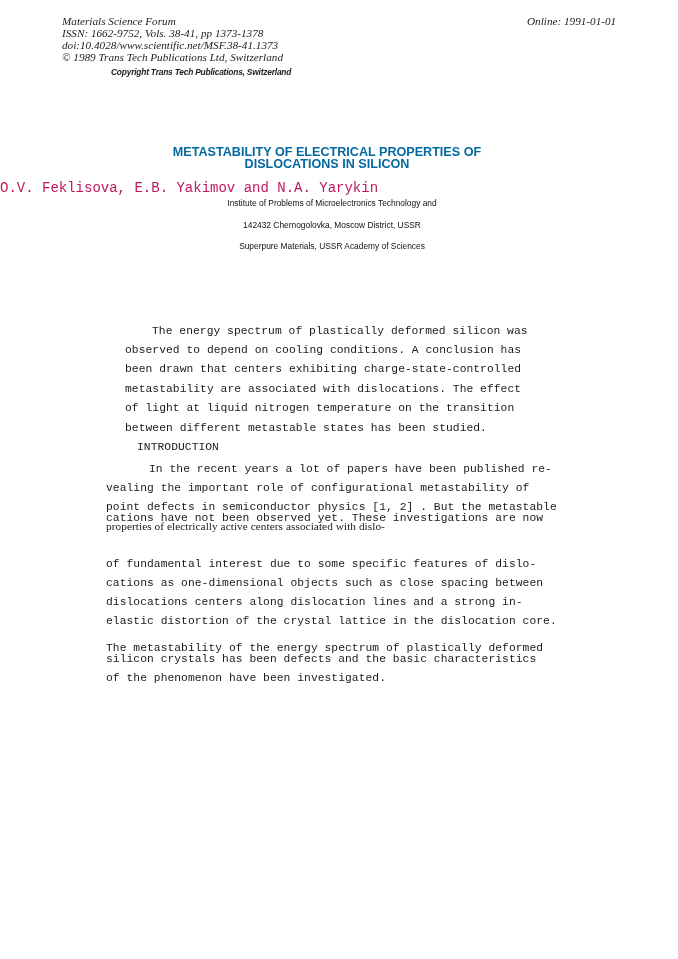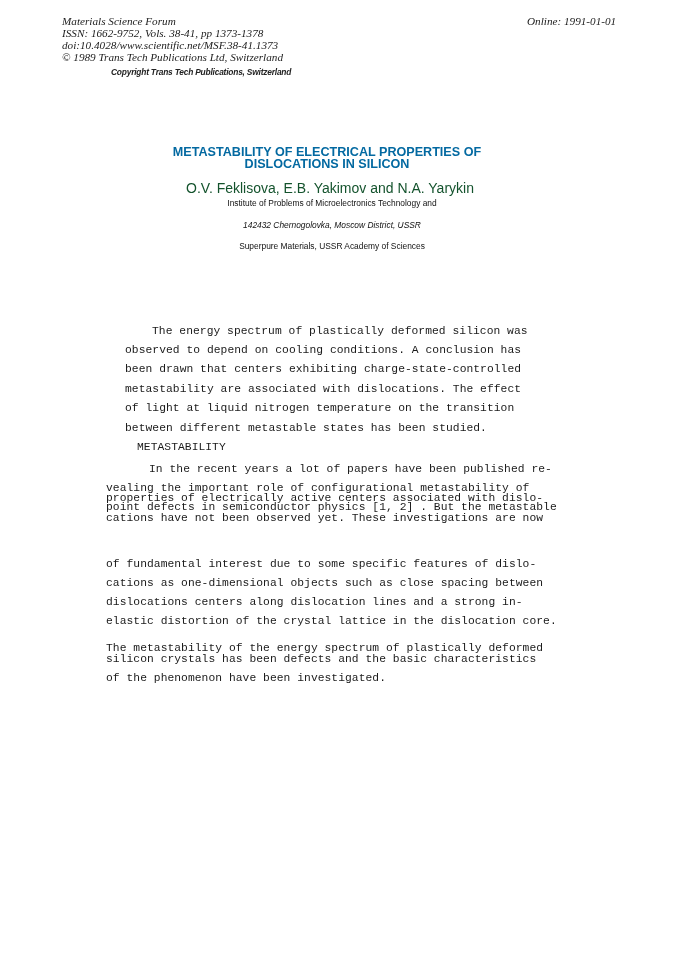--- a/index.html
+++ b/index.html
@@ -1,21 +1,21 @@
 <!DOCTYPE html>
 <html><head>
   <meta charset="utf-8">
   <style>
     html, body { margin: 0; padding: 0; background: #ffffff; }
     body { width: 678px; height: 959px; position: relative; overflow: hidden; color: #1a1a1a; }
     .abs { position: absolute; white-space: pre; }
     .hdr { font-family: "Liberation Serif", serif; font-style: italic; font-size: 11.2px; line-height: 12px; color: #222; }
     .copy { font-family: "Liberation Sans", sans-serif; font-style: italic; font-weight: bold; font-size: 8.4px; color: #222; letter-spacing: -0.2px; }
     .title { font-family: "Liberation Sans", sans-serif; font-weight: bold; font-size: 12.6px; color: #0369a1; left: 0; width: 654px; text-align: center; }
-    .authors { font-family: Liberation Sans, sans-serif; font-size: 14px; color: #14532d; left: 0; width: 660px; text-align: center; }
+    .authors { font-family: Liberation Mono, monospace; font-size: 14px; color: #be185d; left: 0; width: 660px; }
     .affil { font-family: "Liberation Sans", sans-serif; font-size: 8.4px; color: #111; left: 0; width: 640px; text-align: center; padding-left: 12px; }
     .mono { font-family: "Liberation Mono", monospace; font-size: 11.3px; color: #1a1a1a; letter-spacing: 0.05px; }
   </style>
 </head>
 <body>
 
 <div>
   <div class="abs hdr" style="left:62px; top:15px;">Materials Science Forum</div>
   <div class="abs hdr" style="left:62px; top:27px;">ISSN: 1662-9752, Vols. 38-41, pp 1373-1378</div>
   <div class="abs hdr" style="left:62px; top:39px;">doi:10.4028/www.scientific.net/MSF.38-41.1373</div>
@@ -23,38 +23,38 @@
   <div class="abs copy" style="left:111px; top:67px;">Copyright Trans Tech Publications, Switzerland</div>
   <div class="abs hdr" style="left:527px; top:15px;">Online: 1991-01-01</div>
 </div>
 
 <div>
   <div class="abs title" style="top:145px;">METASTABILITY OF ELECTRICAL PROPERTIES OF</div>
   <div class="abs title" style="top:157px;">DISLOCATIONS IN SILICON</div>
   <div class="abs authors" style="top:180px;">O.V. Feklisova, E.B. Yakimov and N.A. Yarykin</div>
   <div class="abs affil" style="top:198px;">Institute of Problems of Microelectronics Technology and</div>
   <div class="abs affil" style="top:193px;margin-top:48px;">Superpure Materials, USSR Academy of Sciences</div>
-  <div class="abs affil" style="top:220px;font-style:italic;">142432 Chernogolovka, Moscow District, USSR</div>
+  <div class="abs affil" style="top:220px;">142432 Chernogolovka, Moscow District, USSR</div>
 </div>
 
 <div>
   <div class="abs mono" style="left:152px; top:325px;">The energy spectrum of plastically deformed silicon was</div>
   <div class="abs mono" style="left:125px; top:344px;">observed to depend on cooling conditions. A conclusion has</div>
   <div class="abs mono" style="left:125px; top:363px;">been drawn that centers exhibiting charge-state-controlled</div>
   <div class="abs mono" style="left:125px; top:383px;">metastability are associated with dislocations. The effect</div>
   <div class="abs mono" style="left:125px; top:402px;">of light at liquid nitrogen temperature on the transition</div>
   <div class="abs mono" style="left:125px; top:422px;">between different metastable states has been studied.</div>
 </div>
 
 <div>
-  <div class="abs mono" style="left:137px; top:441px;">METASTABILITY</div>
+  <div class="abs mono" style="left:137px; top:441px;">INTRODUCTION</div>
   <div class="abs mono" style="left:133px; top:463px;margin-left:16px;">In the recent years a lot of papers have been published re-</div>
   <div class="abs mono" style="left:106px; top:482px;">vealing the important role of configurational metastability of</div>
   <div class="abs mono" style="left:106px; top:501px;">point defects in semiconductor physics [1, 2] . But the metastable</div>
-  <div class="abs mono" style="left:106px; top:492px;">properties of electrically active centers associated with dislo-</div>
+  <div class="abs mono" style="left:106px; top:520px;font-family:Liberation Serif, serif;">properties of electrically active centers associated with dislo-</div>
   <div class="abs mono" style="left:106px; top:512px;">cations have not been observed yet. These investigations are now</div>
   <div class="abs mono" style="left:106px; top:558px;">of fundamental interest due to some specific features of dislo-</div>
   <div class="abs mono" style="left:106px; top:577px;">cations as one-dimensional objects such as close spacing between</div>
   <div class="abs mono" style="left:106px; top:596px;">dislocations centers along dislocation lines and a strong in-</div>
   <div class="abs mono" style="left:106px; top:615px;">elastic distortion of the crystal lattice in the dislocation core.</div>
   <div class="abs mono" style="left:106px; top:634px;margin-top:8px;">The metastability of the energy spectrum of plastically deformed</div>
   <div class="abs mono" style="left:106px; top:653px;">silicon crystals has been defects and the basic characteristics</div>
   <div class="abs mono" style="left:106px; top:672px;">of the phenomenon have been investigated.</div>
 </div>
 

